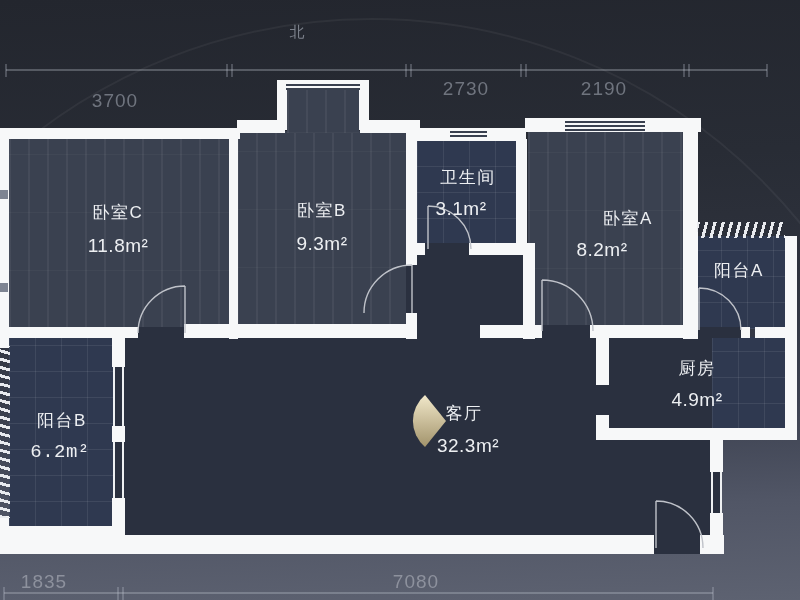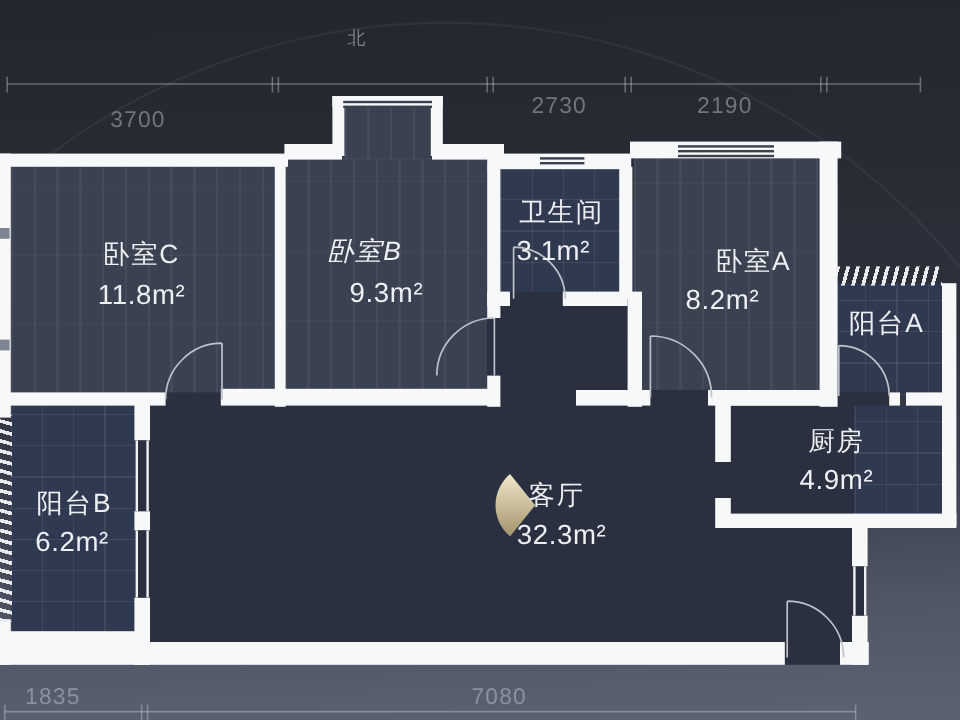--- a/index.html
+++ b/index.html
@@ -14,22 +14,22 @@
   .floor-tile{position:absolute;background-color:#2f3950;
     background-image:repeating-linear-gradient(90deg,rgba(255,255,255,0.08) 0 1px,rgba(0,0,0,0) 1px 26px),
                      repeating-linear-gradient(0deg,rgba(255,255,255,0.08) 0 1px,rgba(0,0,0,0) 1px 26px);}
   .floor-flat{position:absolute;background:#2a303f;}
   .win-v{position:absolute;background:#2a303f;border-left:2px solid #eef0f2;border-right:2px solid #eef0f2;box-sizing:border-box;}
   .winline{position:absolute;background:#39404f;height:2px;}
   .accordion-h{position:absolute;background:repeating-linear-gradient(105deg,#e9ebef 0 3px,rgba(0,0,0,0) 3px 8px);}
   .accordion-v{position:absolute;background:repeating-linear-gradient(15deg,#e9ebef 0 3px,rgba(0,0,0,0) 3px 8px);}
   .notch{position:absolute;background:#7e8492;}
   .lbl{position:absolute;transform:translate(-50%,-50%);color:#edeff2;text-align:center;white-space:nowrap;}
-  .rname{font-size:22px;letter-spacing:1.5px;}
-  .rarea{font-size:23px;letter-spacing:0.5px;}
+  .rname{font-size:17px;letter-spacing:1.5px;}
+  .rarea{font-size:19px;letter-spacing:0.5px;}
   .dim{position:absolute;transform:translate(-50%,-50%);font-size:19px;letter-spacing:1px;white-space:nowrap;}
   .dim-top{color:#6f747e;}
   .dim-bottom{color:#8d919d;}
   .north{position:absolute;transform:translate(-50%,-50%);color:#7d828c;font-size:15px;}
   .compass-arc{position:absolute;left:-180px;top:18px;width:1100px;height:1100px;border-radius:50%;
     border:2px solid rgba(255,255,255,0.05);}
   svg{position:absolute;left:0;top:0;}
 </style>
 </head>
 <body>
@@ -136,27 +136,27 @@
   </svg>
 
   <div class="dim dim-top" style="left:115px;top:89px;margin-top:12px;">3700</div>
   <div class="dim dim-top" style="left:466px;top:89px;">2730</div>
   <div class="dim dim-top" style="left:604px;top:89px;">2190</div>
   <div class="dim dim-bottom" style="left:44px;top:582px;">1835</div>
   <div class="dim dim-bottom" style="left:416px;top:582px;">7080</div>
 
   <div class="lbl rname" style="left:118px;top:212px;">卧室C</div>
   <div class="lbl rarea" style="left:118px;top:246px;">11.8m²</div>
-  <div class="lbl rname" style="left:304px;top:210px;font-style:italic;">卧室B</div>
+  <div class="lbl rname" style="left:322px;top:210px;">卧室B</div>
   <div class="lbl rarea" style="left:322px;top:244px;">9.3m²</div>
   <div class="lbl rname" style="left:468px;top:177px;">卫生间</div>
   <div class="lbl rarea" style="left:461px;top:209px;">3.1m²</div>
   <div class="lbl rname" style="left:628px;top:218px;">卧室A</div>
   <div class="lbl rarea" style="left:602px;top:250px;">8.2m²</div>
   <div class="lbl rname" style="left:739px;top:270px;">阳台A</div>
   <div class="lbl rname" style="left:697px;top:368px;">厨房</div>
   <div class="lbl rarea" style="left:697px;top:400px;">4.9m²</div>
   <div class="lbl rname" style="left:62px;top:420px;">阳台B</div>
-  <div class="lbl rarea" style="left:60px;top:452px;">6.2m²</div>
+  <div class="lbl rarea" style="left:60px;top:452px;font-family:Liberation Mono, monospace;">6.2m²</div>
   <div class="lbl rname" style="left:464px;top:413px;">客厅</div>
   <div class="lbl rarea" style="left:468px;top:446px;">32.3m²</div>
 
 </div>
 
 </body></html>

